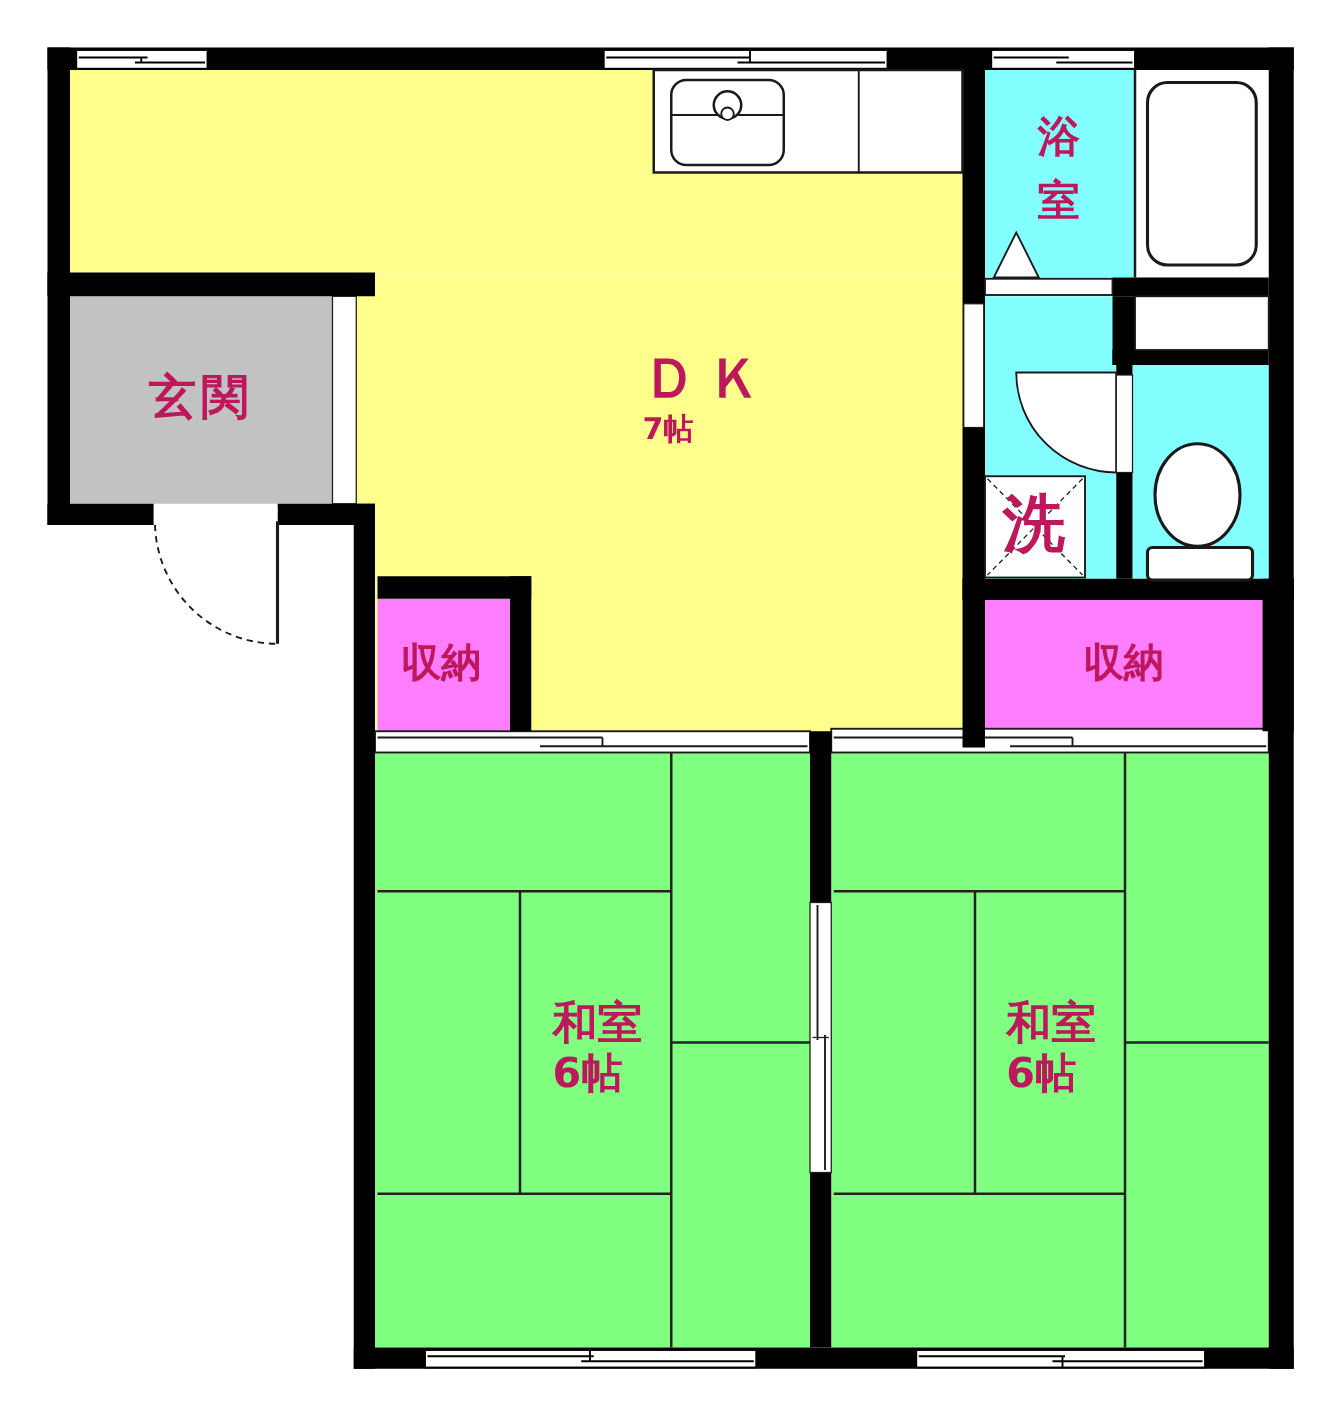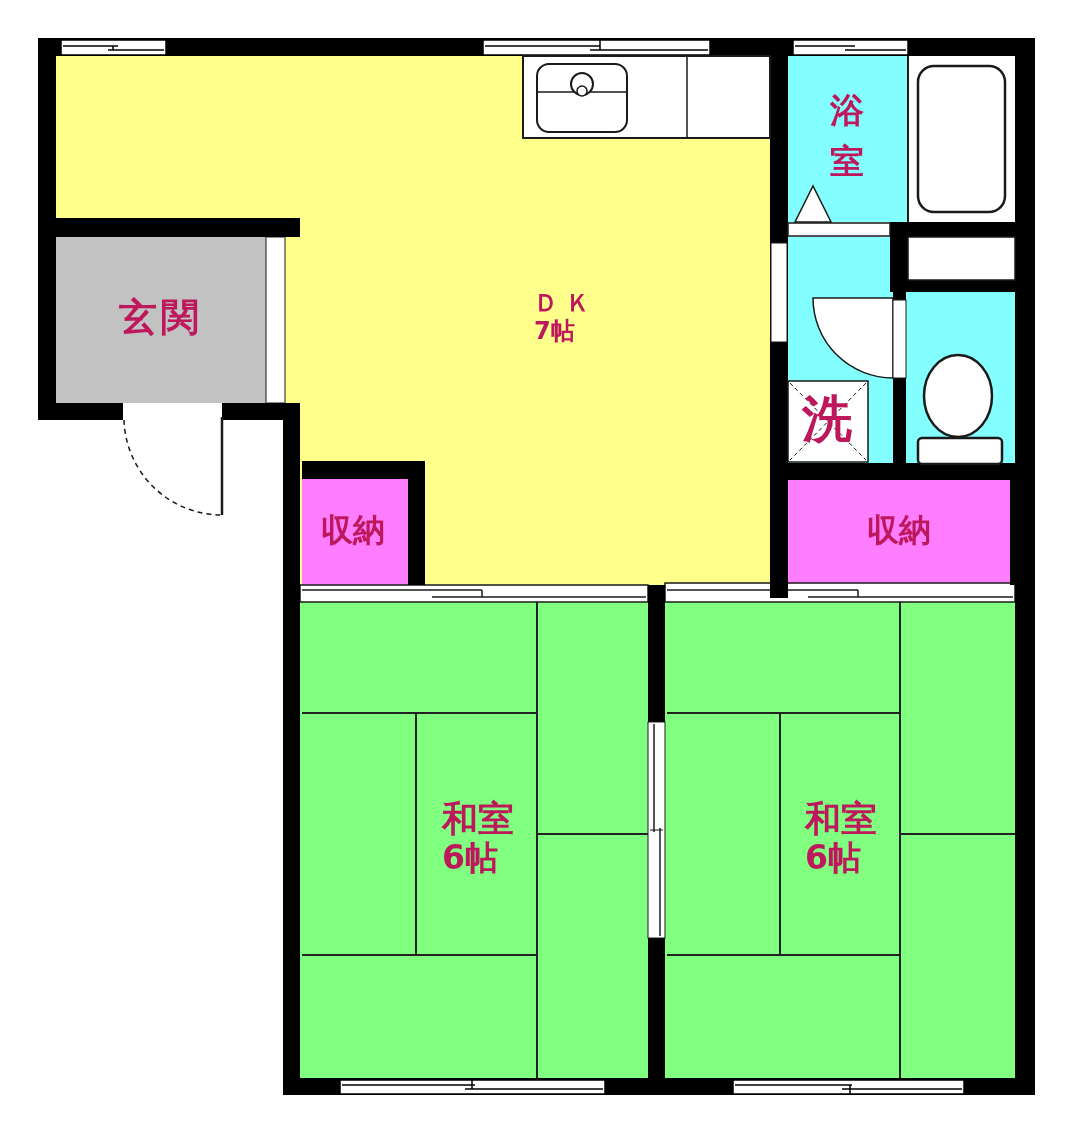--- a/index.html
+++ b/index.html
@@ -140,21 +140,21 @@
     <line x1="537" y1="834" x2="648" y2="834"></line>
     <line x1="667" y1="713" x2="900" y2="713"></line>
     <line x1="900" y1="602" x2="900" y2="1078"></line>
     <line x1="780" y1="713" x2="780" y2="955"></line>
     <line x1="667" y1="955" x2="900" y2="955"></line>
     <line x1="900" y1="834" x2="1015" y2="834"></line>
   </g>
 </svg>
 
   <div class="lbl" style="left:566px;top:318px;">
-    <span style="font-size:24px;letter-spacing:8px;">ＤＫ</span>
+    <span style="font-size:44px;letter-spacing:8px;">ＤＫ</span>
     <span class="l2" style="font-size:24px;">7帖</span>
   </div>
 
   <div class="lbl" style="left:161px;top:318px;font-size:38px;letter-spacing:4px;">玄関</div>
 
   <div class="lbl vert" style="left:849px;top:136px;font-size:34px;width:38px;">浴室</div>
 
   <div class="lbl" style="left:827px;top:420px;font-size:50px;">洗</div>
 
   <div class="lbl" style="left:353px;top:530px;font-size:32px;">収納</div>

